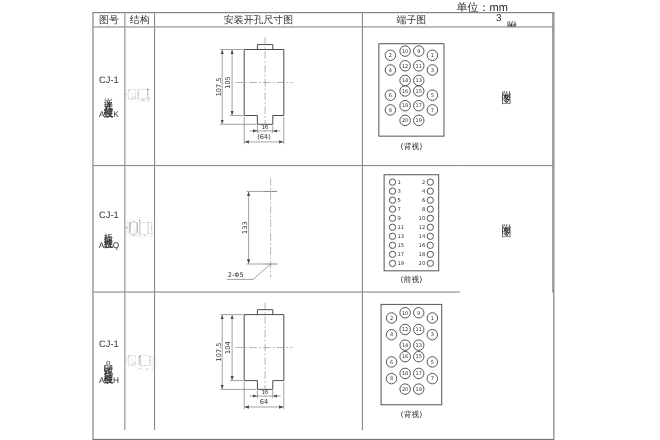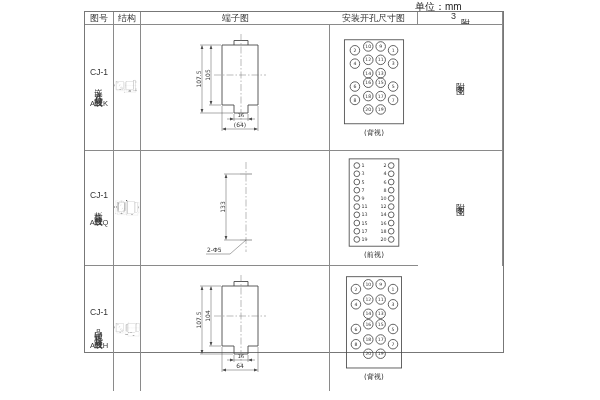--- a/index.html
+++ b/index.html
@@ -1,19 +1,19 @@
 <!DOCTYPE html>
 <html><head>
 <meta charset="utf-8">
 <style>
 *{box-sizing:border-box;margin:0;padding:0}
 html,body{width:600px;height:400px;background:#fff;font-family:"Liberation Sans","DejaVu Sans",sans-serif;color:#222;overflow:hidden}
 .page{position:absolute;inset:0;background:#fff}
 .unit{position:absolute;top:0;left:415px;width:90px;font-size:10px;text-align:left;color:#222}
-.tbl{position:absolute;left:84px;top:11px;width:420px;height:342px;border:1px solid #777;display:grid;grid-template-columns:29px 27px 189px 88px 85px;grid-template-rows:13px 126px 115px 125px;background:#fff}
+.tbl{position:absolute;left:84px;top:11px;width:420px;height:389px;border:1px solid #777;display:grid;grid-template-columns:29px 27px 189px 88px 85px;grid-template-rows:13px 126px 115px 125px;background:#fff}
 .c{border-right:1px solid #8a8a8a;border-bottom:1px solid #8a8a8a;display:flex;align-items:center;justify-content:center;overflow:hidden}
 .nr{border-right:none}.nb{border-bottom:none}
 .hc{font-size:9px;color:#333;white-space:nowrap}
 .fig{writing-mode:vertical-rl;text-orientation:upright;font-size:9px;letter-spacing:5px;color:#333}
 .struct{flex-direction:column;gap:5px}
 .model{font-size:8.5px;color:#333}
 .mount{writing-mode:vertical-rl;text-orientation:upright;font-size:8.5px;letter-spacing:2px;color:#333}
 .code{font-size:7.5px;color:#333}
 svg{display:block}
 .dwg rect,.dwg circle,.dwg path,.dwg line,.dwg polyline{stroke:#4a4a4a;fill:none;stroke-width:0.9}
@@ -32,22 +32,22 @@
 </head>
 <body>
 
 <div class="page">
   <div class="unit">单位：mm</div>
 
   <div class="tbl">
 
     <div class="c hc">图号</div>
     <div class="c hc">结构</div>
+    <div class="c hc">安装开孔尺寸图</div>
     <div class="c hc nr">端子图</div>
-    <div class="c hc">安装开孔尺寸图</div>
 
     <div class="c">
       <span class="fig">附图3</span>
     </div>
     <div class="c struct">
       <span class="model">CJ-1</span>
       <span class="mount">嵌入式后接线</span>
       <span class="code">A11K</span>
     </div>
     <div class="c">

